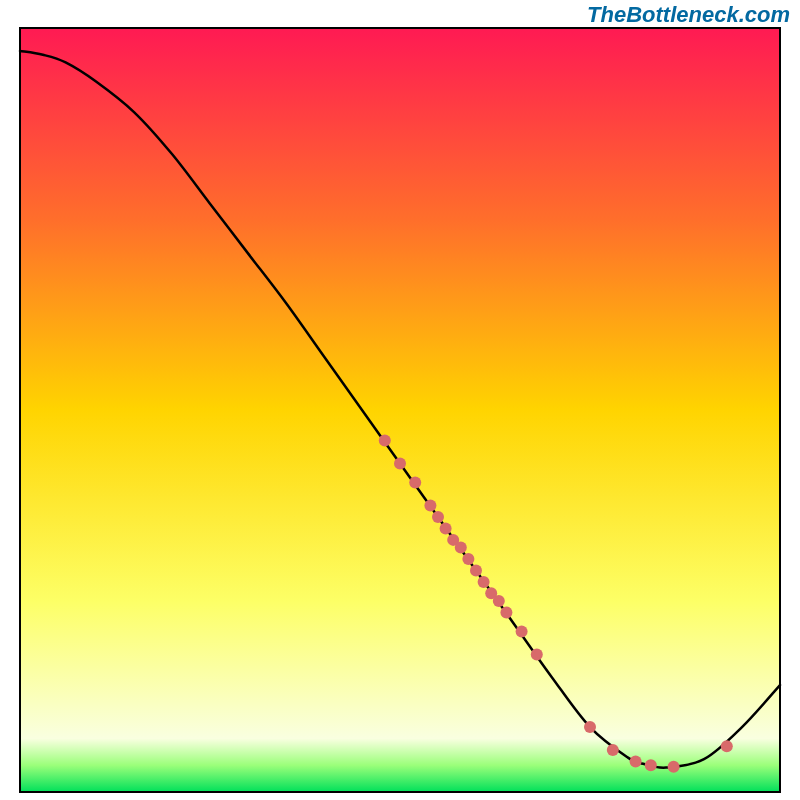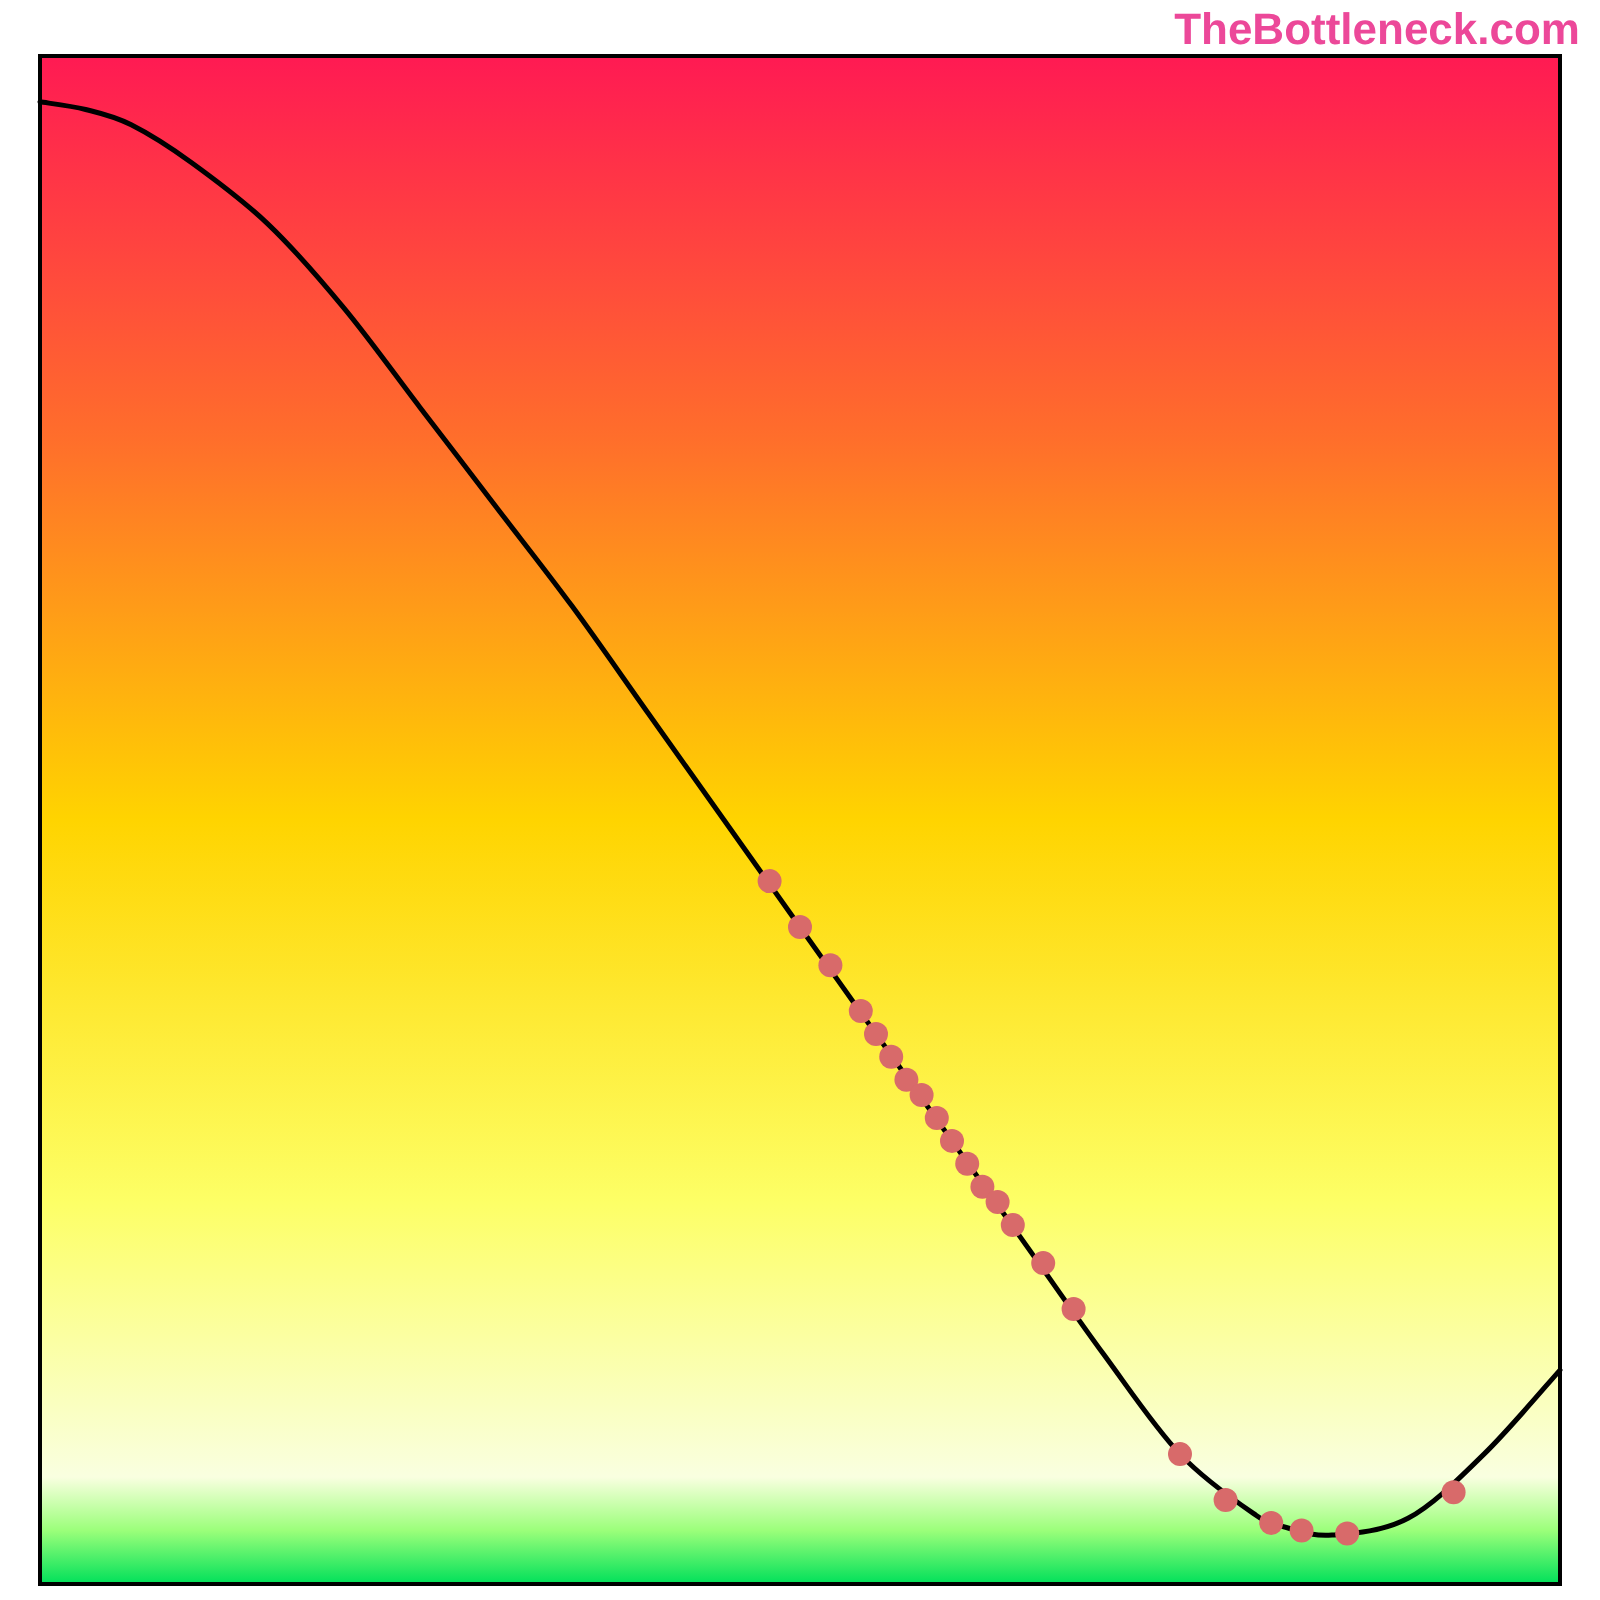--- a/index.html
+++ b/index.html
@@ -13,24 +13,25 @@
   }
   .container {
     position: relative;
     width: 800px;
     height: 800px;
   }
   .watermark {
     position: absolute;
     top: 2px;
     right: 10px;
-    color: #ec4899;
+    color: #0369a1;
     font-size: 22px;
     font-weight: bold;
     z-index: 10;
+    font-style: italic;
   }
   svg {
     display: block;
   }
 </style>
 </head>
 <body>
 
 <div class="container">
   <div class="watermark">TheBottleneck.com</div>

